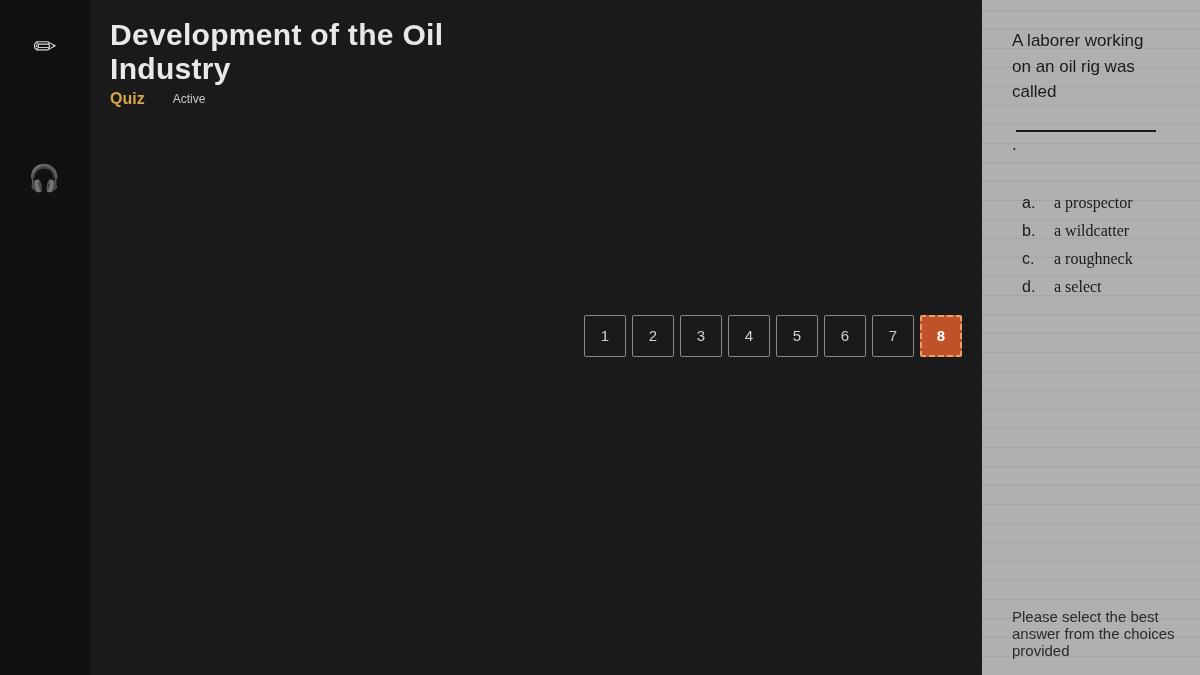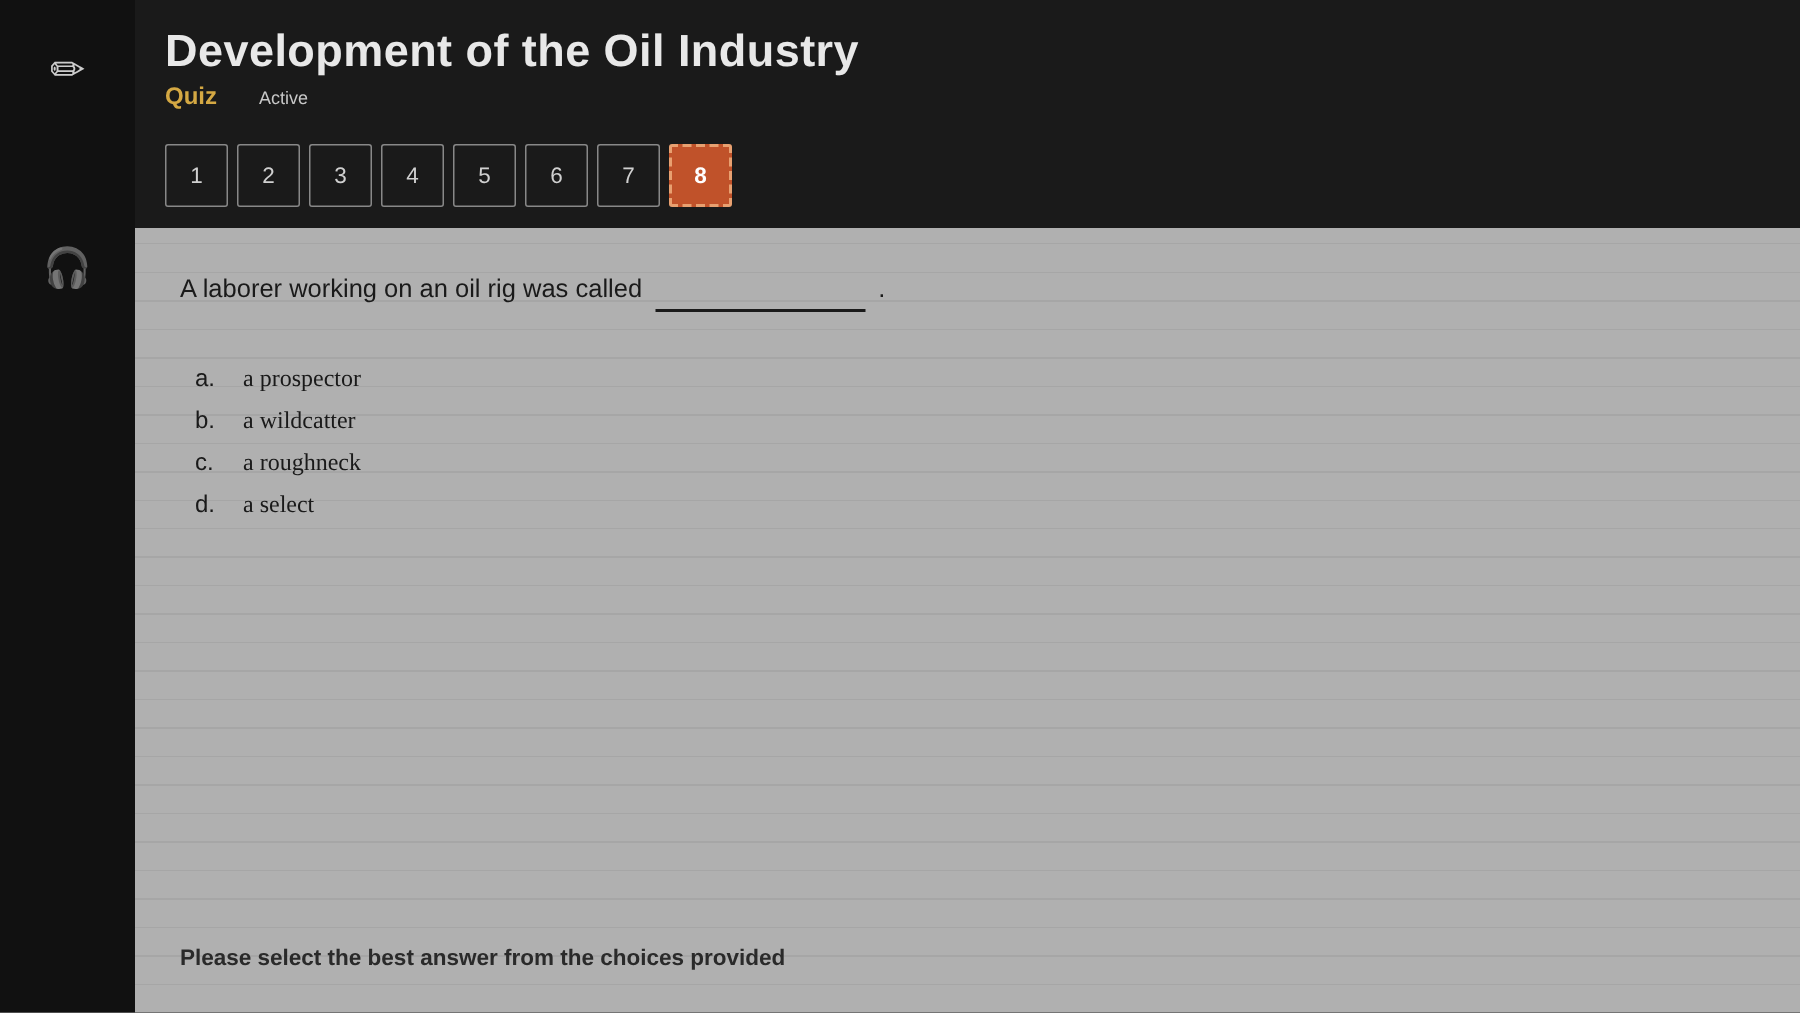--- a/index.html
+++ b/index.html
@@ -37,21 +37,20 @@
       color: #ccc;
       font-size: 26px;
       cursor: pointer;
       margin-top: 80px;
     }
 
     
     .main {
       flex: 1;
       display: flex;
-      flex-direction: column;
       padding: 0;
     }
 
     
     .header {
       background: #1a1a1a;
       padding: 18px 30px 12px 20px;
     }
 
     .header-title {
@@ -160,25 +159,24 @@
       min-width: 20px;
     }
 
     .choice-text {
       color: #1a1a1a;
       font-family: Liberation Serif, serif;
     }
 
     .instruction {
       position: absolute;
-      bottom: 28px;
+      bottom: 16px;
       left: 30px;
       font-size: 15px;
       color: #2a2a2a;
-      font-weight: bold;
     }
   </style>
 </head>
 <body>
 
 <div class="sidebar">
   <span class="sidebar-pencil">✏</span>
   <span class="sidebar-headphones">🎧</span>
 </div>
 

